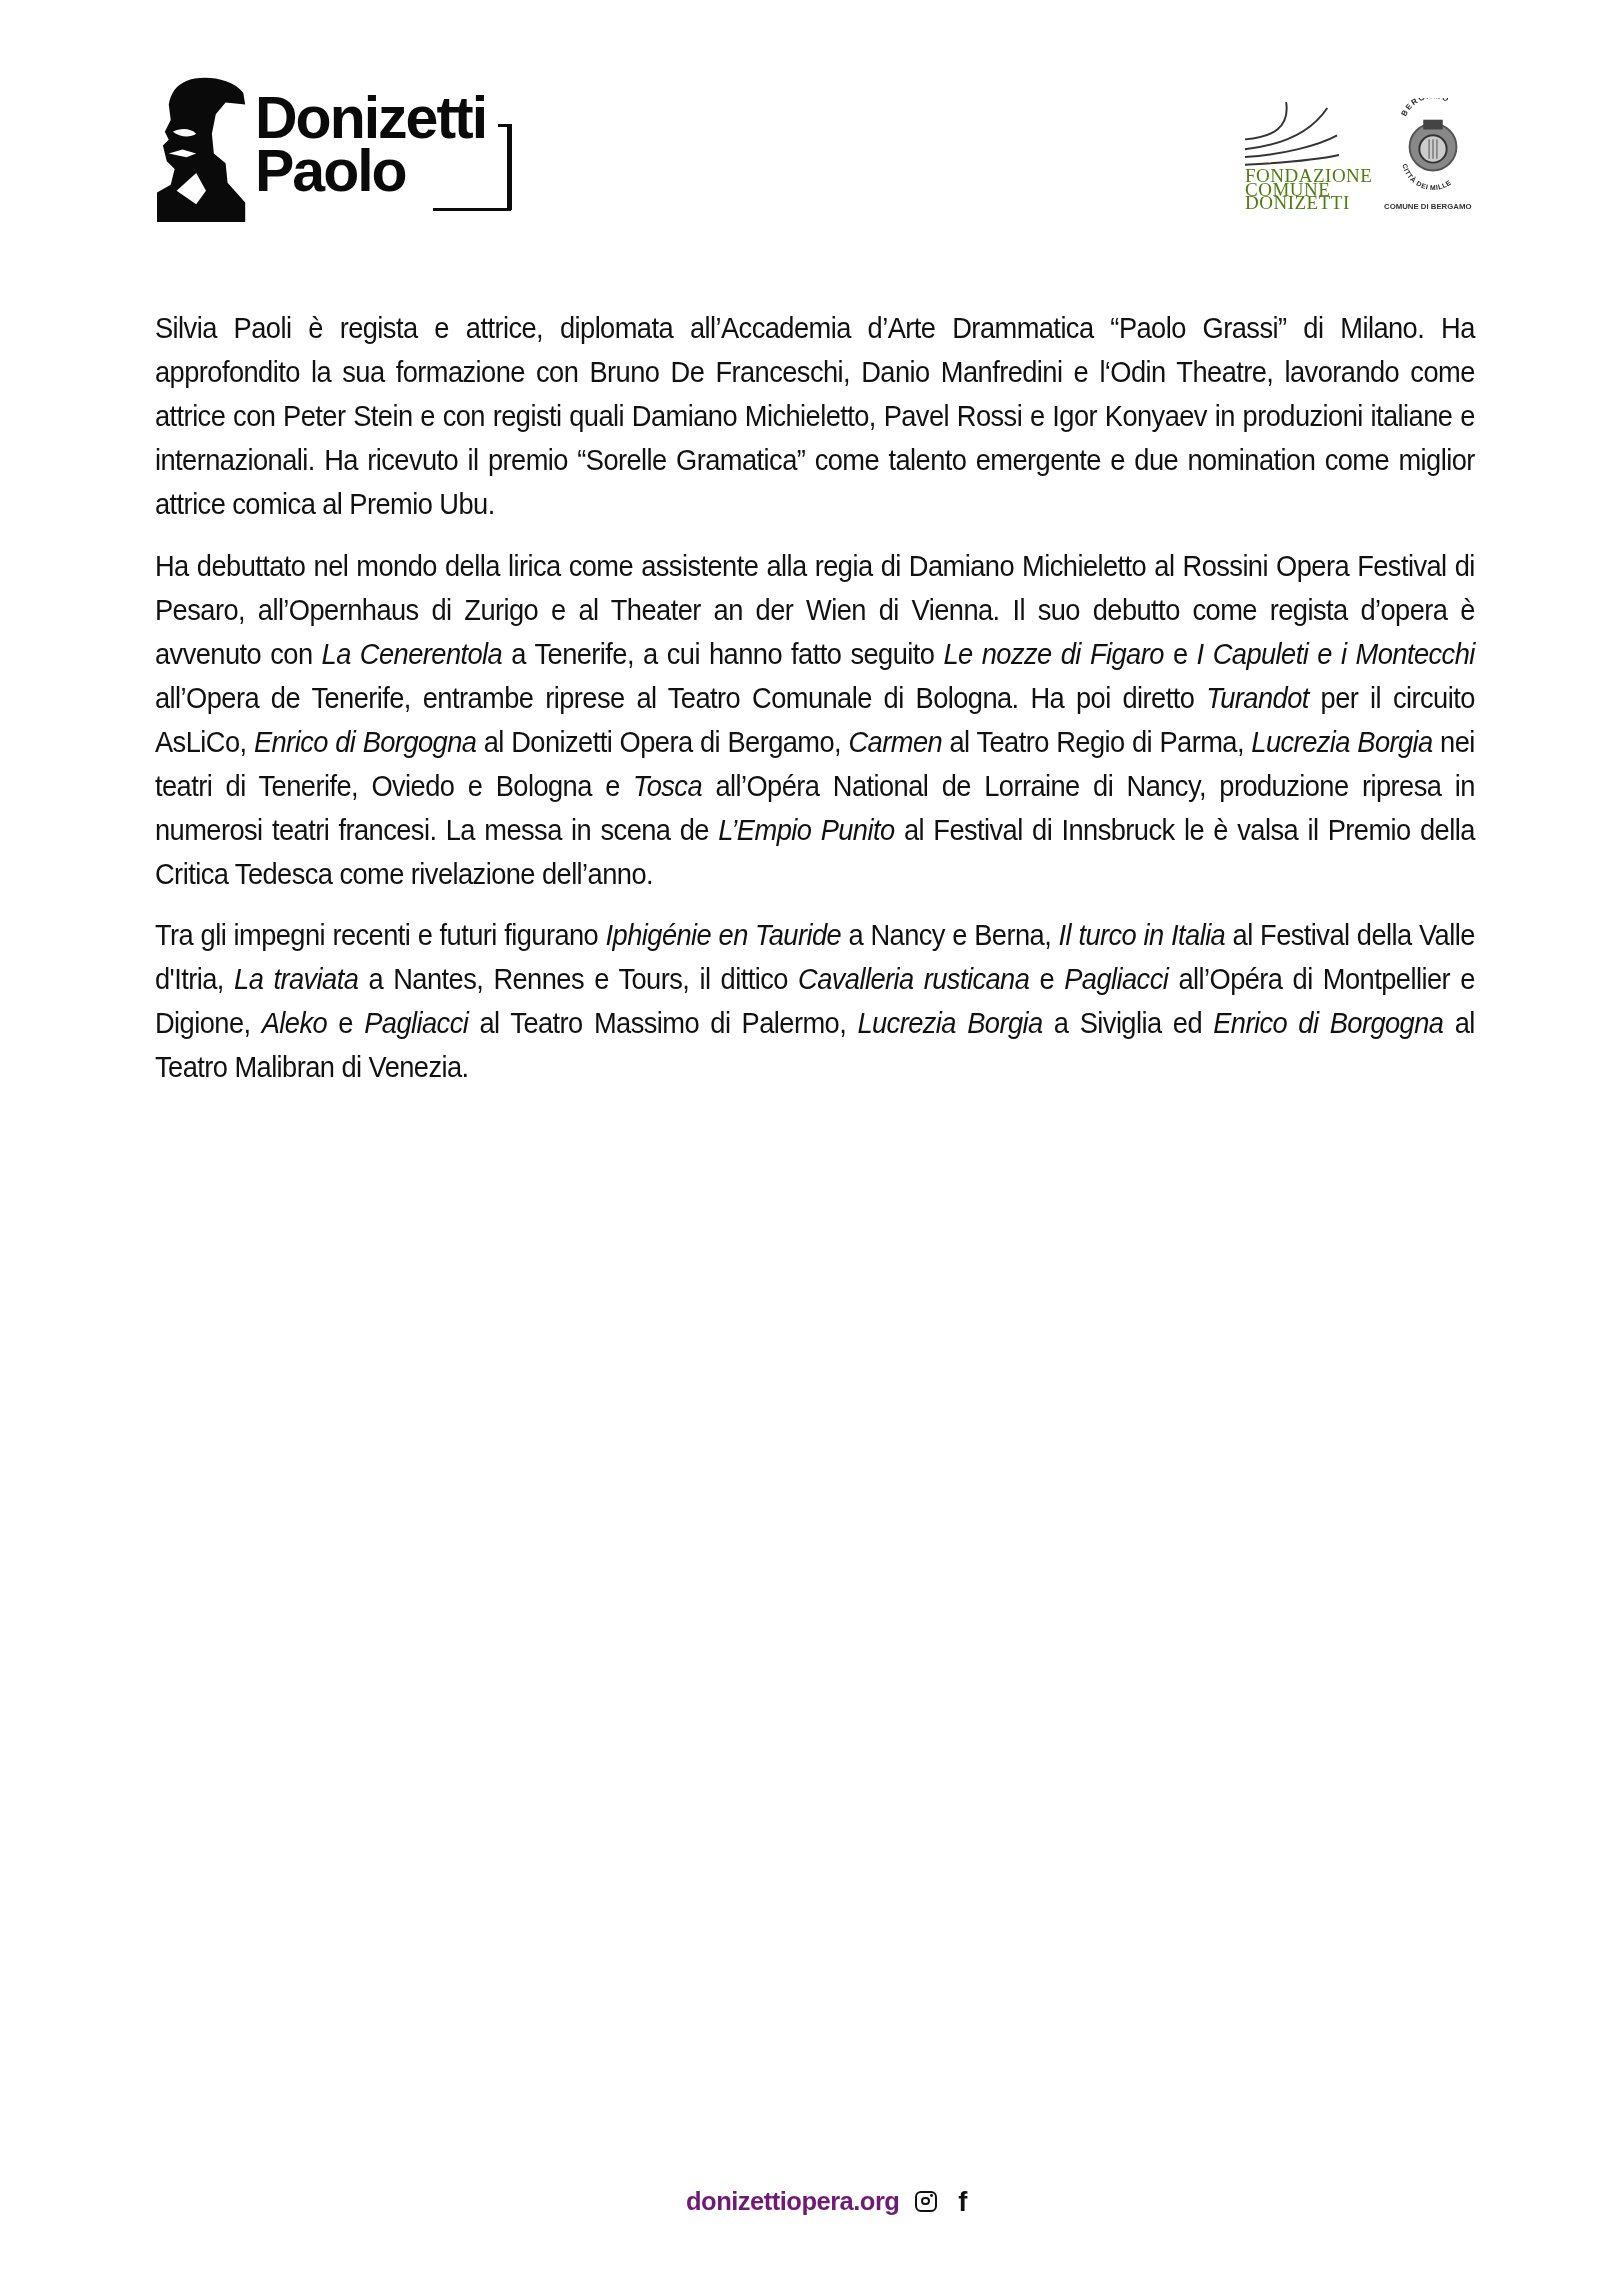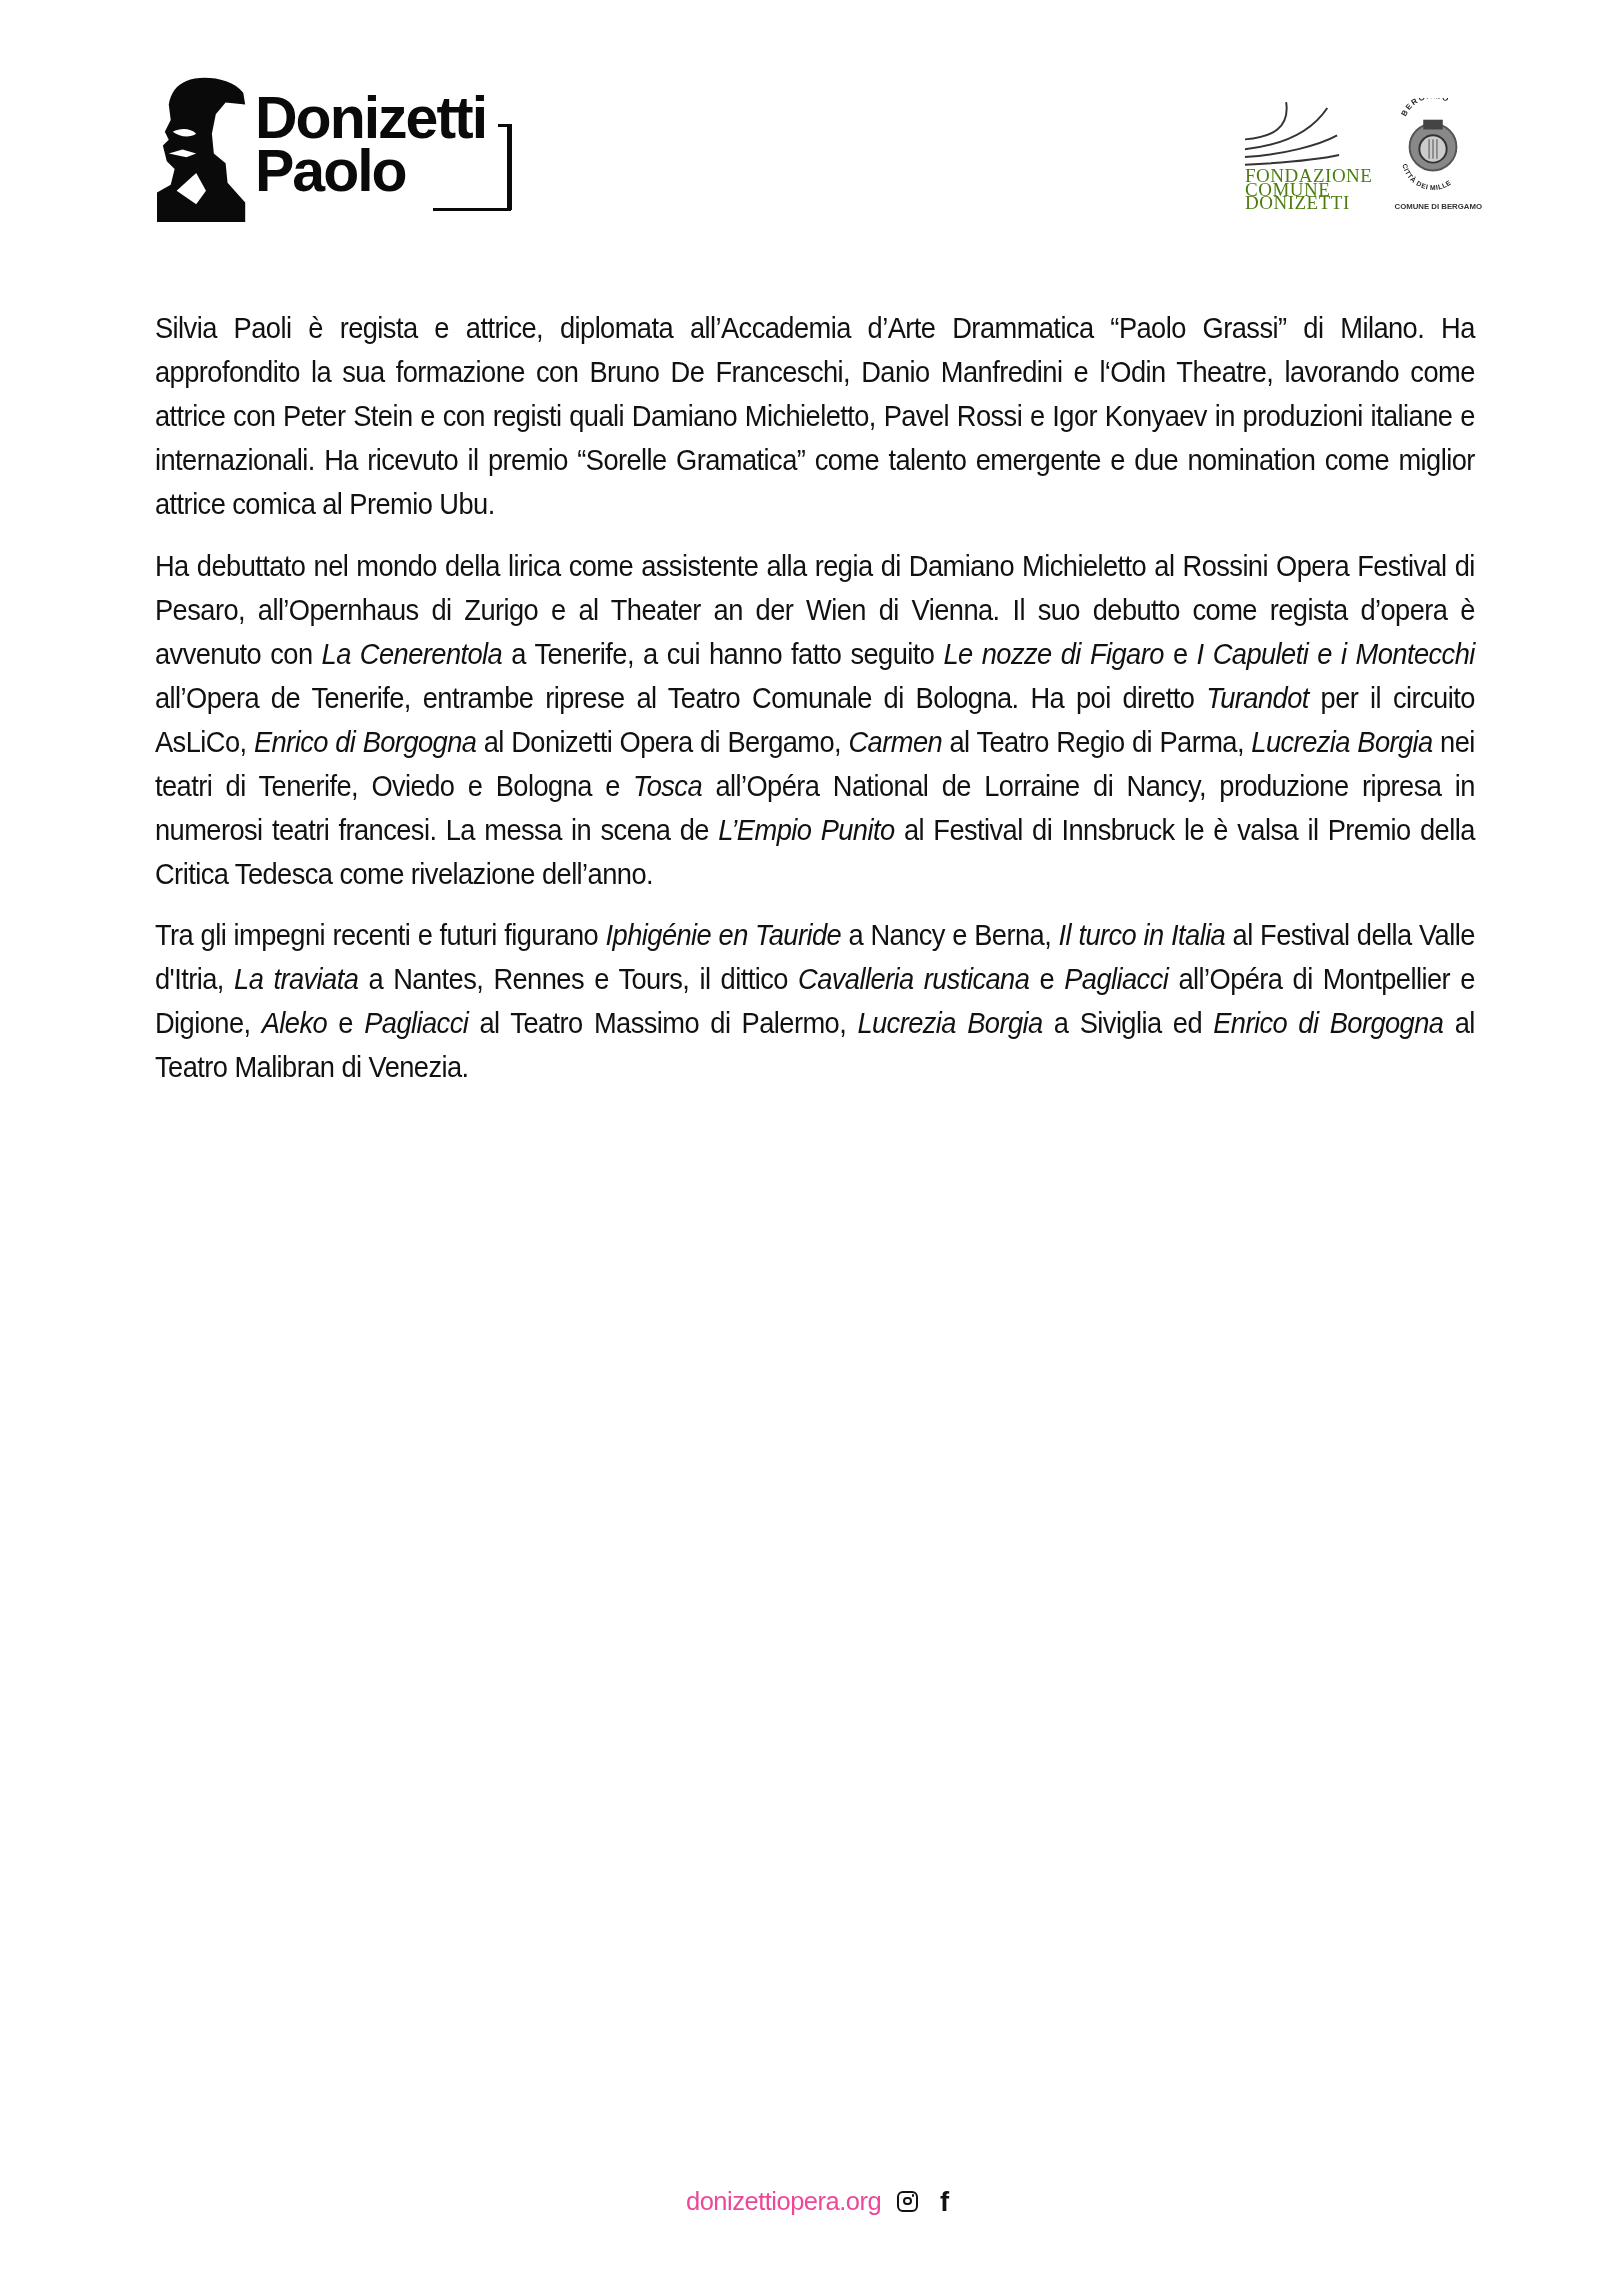--- a/index.html
+++ b/index.html
@@ -15,31 +15,31 @@
   .logo-bracket-h { position: absolute; left: 284px; top: 143px; width: 78px; height: 2.9px; background: #0a0a0a; }
   .logo-bracket-t { position: absolute; left: 349px; top: 59px; width: 13.7px; height: 2.9px; background: #0a0a0a; }
 
   .logo-fondazione { position: absolute; left: 1243px; top: 98px; width: 108px; height: 118px; }
   .fond-lines { position: absolute; left: 0; top: 0; width: 98px; height: 69px; }
   .fond-text { position: absolute; left: 2px; top: 71px; font-family: "Liberation Serif", serif; font-size: 19px; line-height: 13.7px; color: #4d7c0f; letter-spacing: 0.5px; }
   .fond-text span { display: block; }
 
   .logo-comune { position: absolute; left: 1384px; top: 98px; width: 98px; height: 118px; }
   .comune-emblem { position: absolute; left: 9.8px; top: 0; width: 78px; height: 98px; }
-  .comune-text { position: absolute; left: 0; top: 104px; width: 98px; text-align: right; font-family: "Liberation Sans", sans-serif; font-weight: bold; font-size: 7.8px; color: #333; }
+  .comune-text { position: absolute; left: 0; top: 104px; width: 98px; text-align: left; font-family: "Liberation Sans", sans-serif; font-weight: bold; font-size: 7.8px; color: #333; }
 
   
   .content { position: absolute; left: 155px; top: 306px; width: 1319px; font-family: "Liberation Sans", sans-serif; }
   .title { font-weight: bold; font-size: 29px; line-height: 43px; margin: 0 0 19.6px 0; letter-spacing: -0.5px; }
   .para { font-size: 29px; line-height: 44px; text-align: justify; margin: 0 0 17.6px 0; letter-spacing: -0.6px; transform: scaleX(0.94); transform-origin: left top; width: 1404px; }
   .para em { font-style: italic; }
 
   
   .footer { position: absolute; left: 686px; top: 2182px; height: 39px; display: flex; align-items: center; gap: 15.7px; font-family: "Liberation Sans", sans-serif; }
-  .footer-url { font-weight: normal; font-size: 25.5px; color: #ec4899; letter-spacing: -0.5px; }
+  .footer-url { font-weight: bold; font-size: 25.5px; color: #701a75; letter-spacing: -0.5px; }
   .icon-ig { width: 21.6px; height: 21.6px; border: 2.9px solid #111; border-radius: 5.9px; box-sizing: border-box; position: relative; }
   .icon-ig::before { content: ""; position: absolute; left: 3.9px; top: 3.9px; width: 7.8px; height: 7.8px; border: 2.5px solid #111; border-radius: 50%; box-sizing: content-box; width: 4.9px; height: 4.9px; }
   .icon-ig::after { content: ""; position: absolute; right: 2px; top: 1px; width: 2.9px; height: 2.9px; background: #111; border-radius: 50%; }
   .icon-fb { font-weight: bold; font-size: 27.4px; color: #111; font-family: "Liberation Sans", sans-serif; margin-left: 5.9px; }
 </style>
 </head>
 <body>
 
 <div class="page">
 

